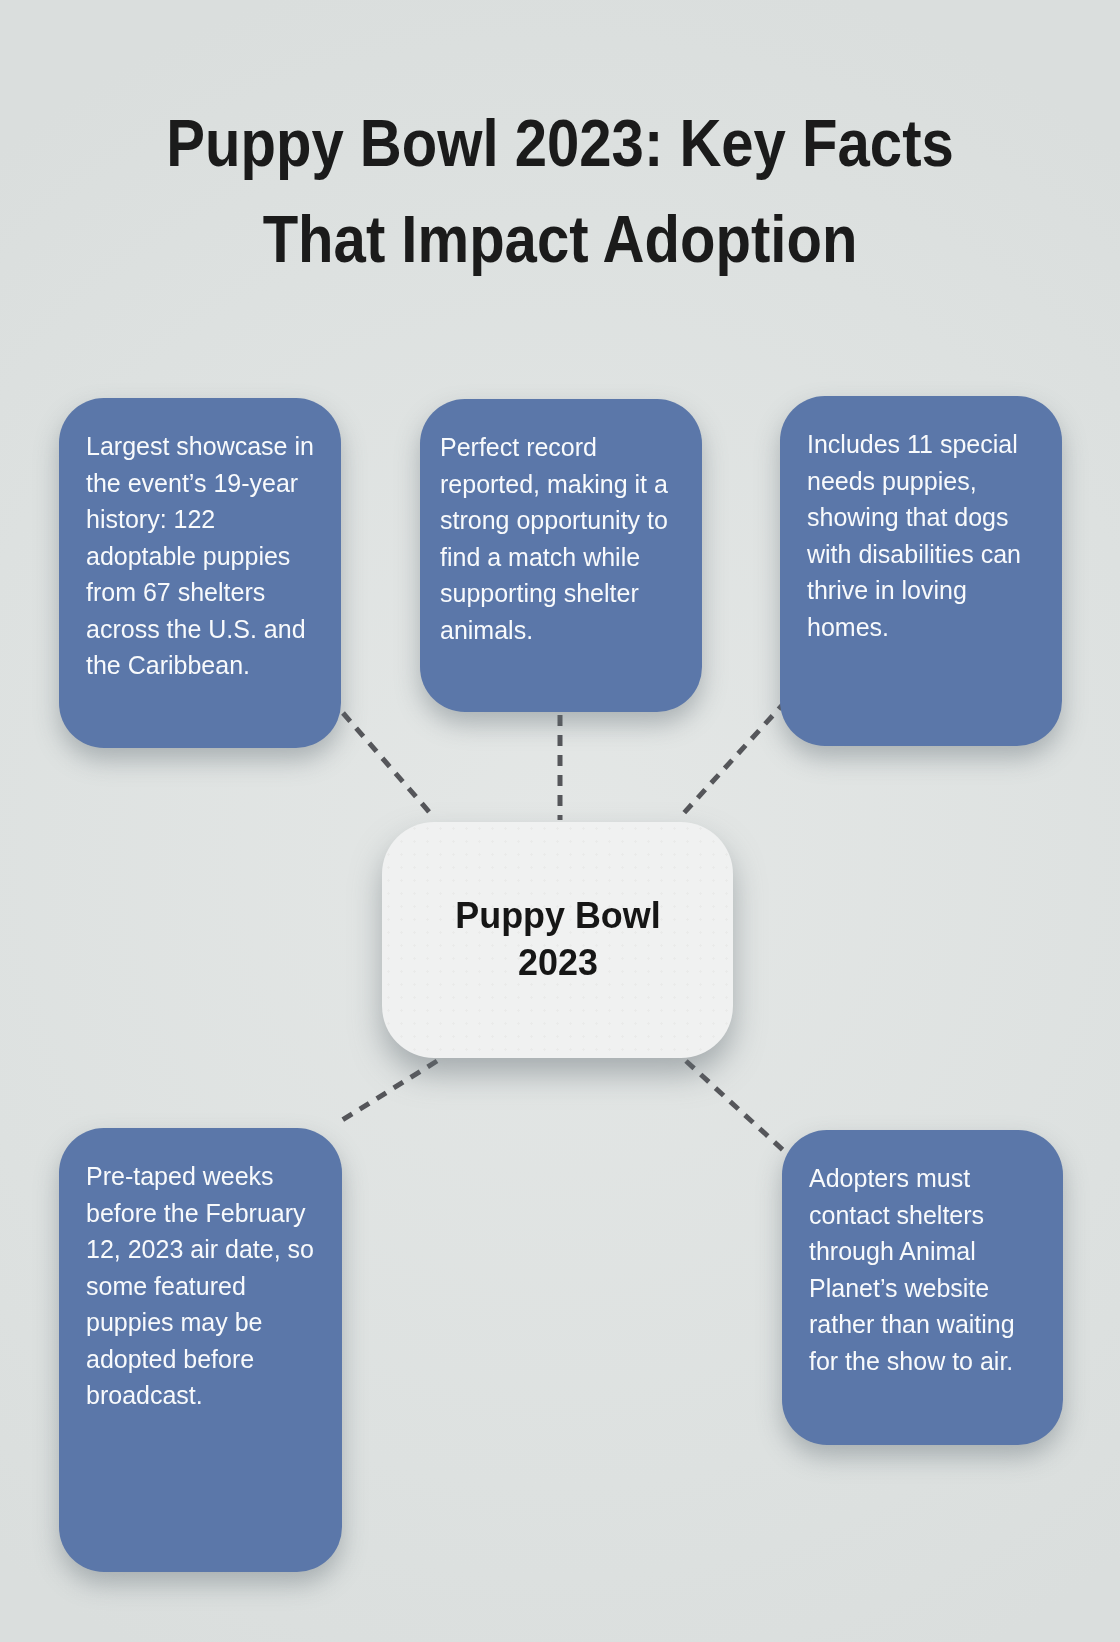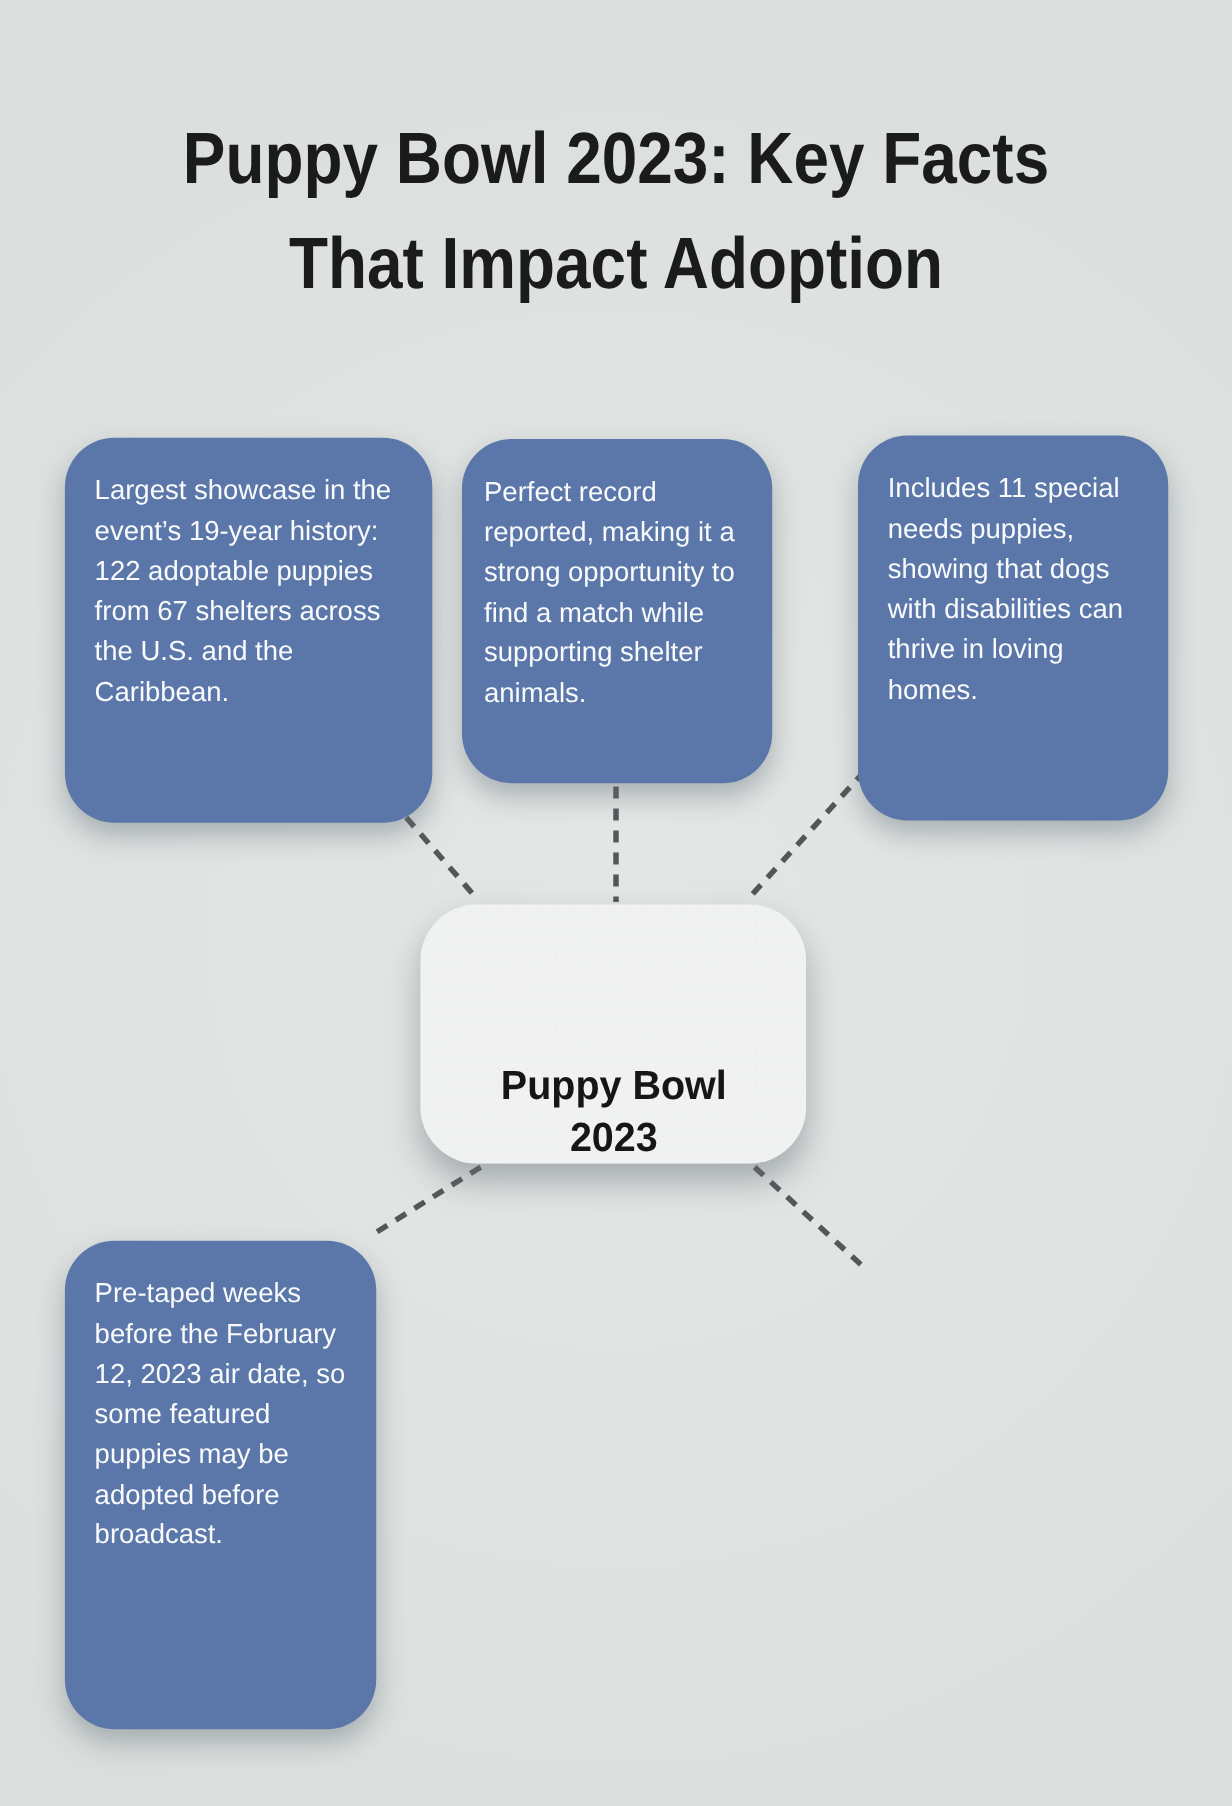--- a/index.html
+++ b/index.html
@@ -50,39 +50,39 @@
     position: absolute;
     box-sizing: border-box;
     background: #5b77a9;
     border-radius: 45px;
     padding: 30px 20px 26px 27px;
     color: #f8fafc;
     font-size: 25px;
     line-height: 36.5px;
     box-shadow: 0 12px 24px rgba(105, 115, 122, 0.45);
   }
-  .fact-top-left     { left: 59px;  top: 398px;  width: 334px; height: 350px; }
+  .fact-top-left     { left: 59px;  top: 398px;  width: 282px; height: 350px; }
   .fact-top-middle   { left: 420px; top: 399px;  width: 282px; height: 313px; padding-left: 20px; }
   .fact-top-right    { left: 780px; top: 396px;  width: 282px; height: 350px; }
   .fact-bottom-left  { left: 59px;  top: 1128px; width: 283px; height: 444px; }
   .fact-bottom-right { left: 782px; top: 1130px; width: 281px; height: 315px; }
   .center-node {
     position: absolute;
     left: 382px;
     top: 822px;
     width: 351px;
     height: 236px;
     box-sizing: border-box;
     background-color: #f0f1f1;
     background-image: radial-gradient(rgba(120,110,100,0.05) 1px, transparent 1.2px);
     background-size: 13px 13px;
     border-radius: 52px;
     box-shadow: 0 16px 30px rgba(105, 115, 122, 0.5);
     display: flex;
-    align-items: flex-end;
+    align-items: center;
     justify-content: center;
     text-align: center;
   }
   .center-label {
     font-size: 37px;
     line-height: 1.27;
     font-weight: 700;
     color: #161616;
     max-width: 250px;
     transform: scaleX(0.97);
@@ -120,14 +120,17 @@
   </div>
 
   <div class="center-node">
     <div class="center-label">Puppy Bowl 2023</div>
   </div>
 
   <div class="fact-card fact-bottom-left">
     <span>Pre-taped weeks before the February 12, 2023 air date, so some featured puppies may be adopted before broadcast.</span>
   </div>
 
+  <div class="fact-card fact-bottom-right">
+    <span>Adopters must contact shelters through Animal Planet’s website rather than waiting for the show to air.</span>
+  </div>
 
 </div>
 
 </body></html>

